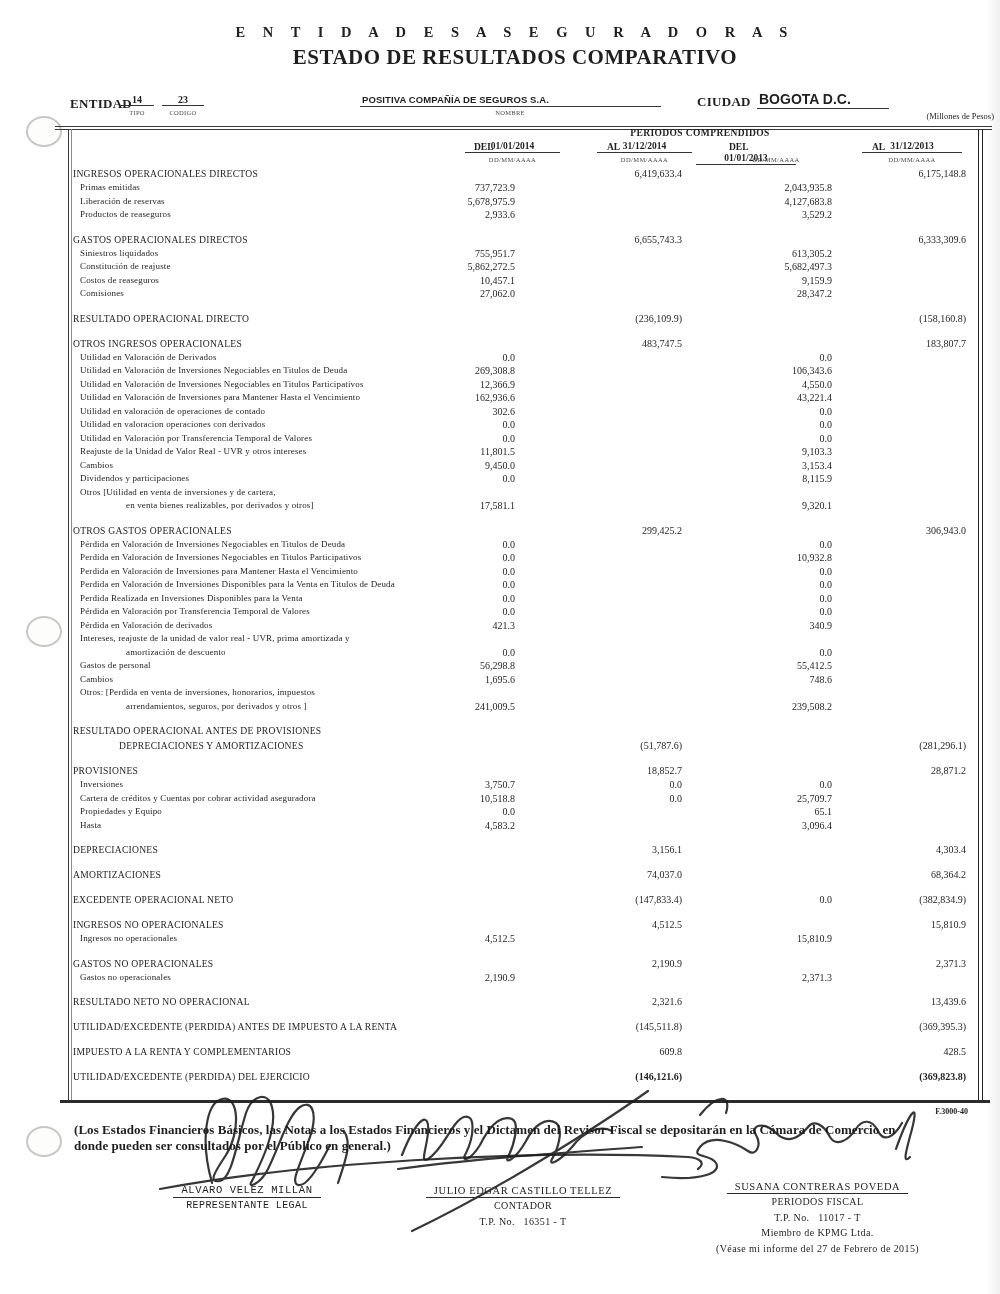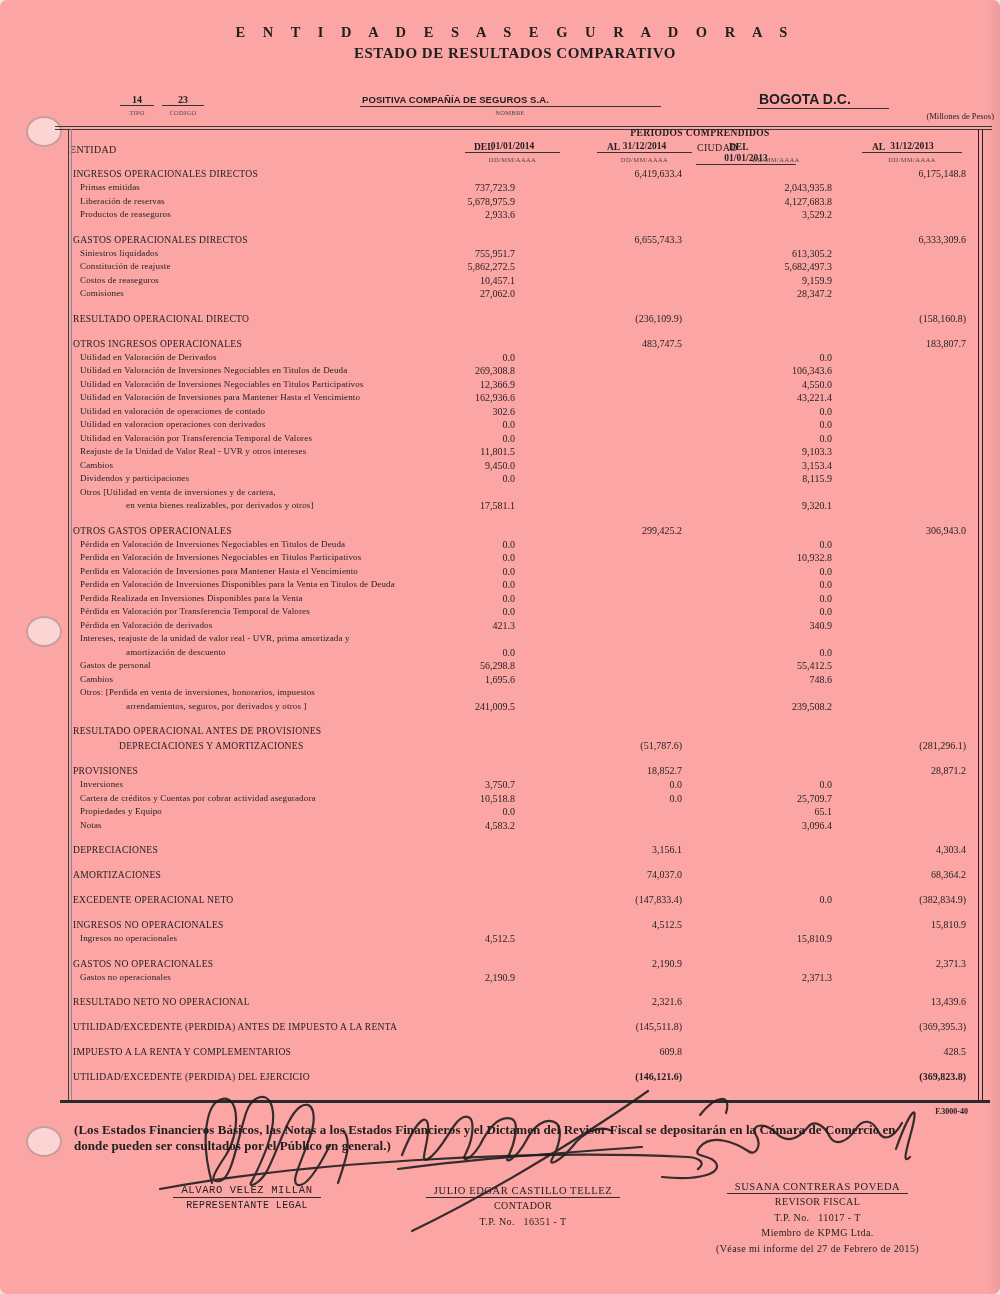--- a/index.html
+++ b/index.html
@@ -1,27 +1,27 @@
 <!DOCTYPE html>
 <html><head>
 <meta charset="utf-8">
 <style>
   html,body{margin:0;padding:0;background:#e8e8e6;}
-  .page{position:relative;width:1000px;height:1294px;margin:0 auto;background:#fca5a5;
-        font-family:"Liberation Serif", serif;color:#1f1f1f;overflow:hidden;border-radius:7px;}
+  .page{position:relative;width:1000px;height:1294px;margin:0 auto;background:#ffffff;
+        font-family:"Liberation Serif", serif;color:#1f1f1f;overflow:hidden;}
   .abs{position:absolute;}
 
   
   .title-wrap{position:absolute;left:0;right:0;top:24px;text-align:center;padding-left:30px;}
   .title1{font-size:14.5px;font-weight:bold;letter-spacing:7px;}
-  .title2{font-size:15px;font-weight:bold;letter-spacing:.5px;margin-top:4px;}
+  .title2{font-size:21px;font-weight:bold;letter-spacing:.5px;margin-top:4px;}
   .subtitle{font-size:11.5px;margin-top:3px;letter-spacing:.2px;}
 
   
-  .meta-label{font-size:10px;font-weight:normal;letter-spacing:.3px;margin-top:48px;}
+  .meta-label{font-size:13px;font-weight:bold;letter-spacing:.3px;}
   .meta-tiny{font-size:6.5px;color:#4a4a4a;text-align:center;letter-spacing:.3px;}
   .uval{font-size:10px;font-weight:bold;text-align:center;border-bottom:1px solid #333;}
   .nombre{font-family:"Liberation Sans",sans-serif;font-size:9.5px;font-weight:bold;border-bottom:1px solid #333;
           padding:0 4px 1px 2px;letter-spacing:.1px;}
   .ciudadv{font-family:"Liberation Sans",sans-serif;font-size:14px;font-weight:bold;border-bottom:1px solid #333;padding:0 30px 1px 2px;}
   .units{font-size:8.5px;position:absolute;right:6px;top:111px;}
 
   
   .hline{position:absolute;background:#3a3a3a;height:1px;}
   .vline{position:absolute;background:#3a3a3a;width:1px;}
@@ -304,21 +304,21 @@
         <div class="lab">Cartera de créditos y Cuentas por cobrar actividad aseguradora</div>
       </div>
       <div class="trow detail">
         <span class="val c1">0.0</span>
         <span class="val c3">65.1</span>
         <div class="lab">Propiedades y Equipo</div>
       </div>
       <div class="trow detail">
         <span class="val c1">4,583.2</span>
         <span class="val c3">3,096.4</span>
-        <div class="lab">Notas</div>
+        <div class="lab">Hasta</div>
       </div>
       <div class="trow section">
         <span class="val c2">3,156.1</span>
         <span class="val c4">4,303.4</span>
         <div class="lab">DEPRECIACIONES</div>
       </div>
       <div class="trow section">
         <span class="val c2">74,037.0</span>
         <span class="val c4">68,364.2</span>
         <div class="lab">AMORTIZACIONES</div>
@@ -387,15 +387,15 @@
     </g>
     <g fill="none" stroke="#1c1c1c" stroke-width="2.2" stroke-linecap="round" opacity="0.88">
       <path d="M662,92 C700,96 722,88 716,78 C710,68 690,74 700,62 C712,48 736,58 748,66 C756,72 762,60 756,50 C750,40 764,36 776,48 C788,60 800,52 808,42 C814,34 824,40 830,52 C836,62 848,56 856,44 C862,34 872,34 878,46 C884,58 894,52 902,38"></path>
       <path d="M896,64 C908,30 920,12 912,44 C906,66 902,80 910,72"></path>
       <path d="M700,30 C716,10 732,8 726,28"></path>
     </g>
   </svg>
 
   <div class="sig sig1"><div class="sig-name">ALVARO VELEZ MILLAN</div><div class="sig-line">REPRESENTANTE LEGAL</div></div>
   <div class="sig sig2"><div class="sig-name">JULIO EDGAR CASTILLO TELLEZ</div><div class="sig-line">CONTADOR</div><div class="sig-line">T.P. No.&nbsp;&nbsp;&nbsp;16351 - T</div></div>
-  <div class="sig sig3"><div class="sig-name">SUSANA CONTRERAS POVEDA</div><div class="sig-line">REVISOR FISCAL</div><div class="sig-line">T.P. No.&nbsp;&nbsp;&nbsp;11017 - T</div><div class="sig-line">Miembro de KPMG Ltda.</div><div class="sig-line">(Véase mi informe del 27 de Febrero de 2015)</div></div>
+  <div class="sig sig3"><div class="sig-name">SUSANA CONTRERAS POVEDA</div><div class="sig-line">PERIODOS FISCAL</div><div class="sig-line">T.P. No.&nbsp;&nbsp;&nbsp;11017 - T</div><div class="sig-line">Miembro de KPMG Ltda.</div><div class="sig-line">(Véase mi informe del 27 de Febrero de 2015)</div></div>
 
 </div>
 
 </body></html>

